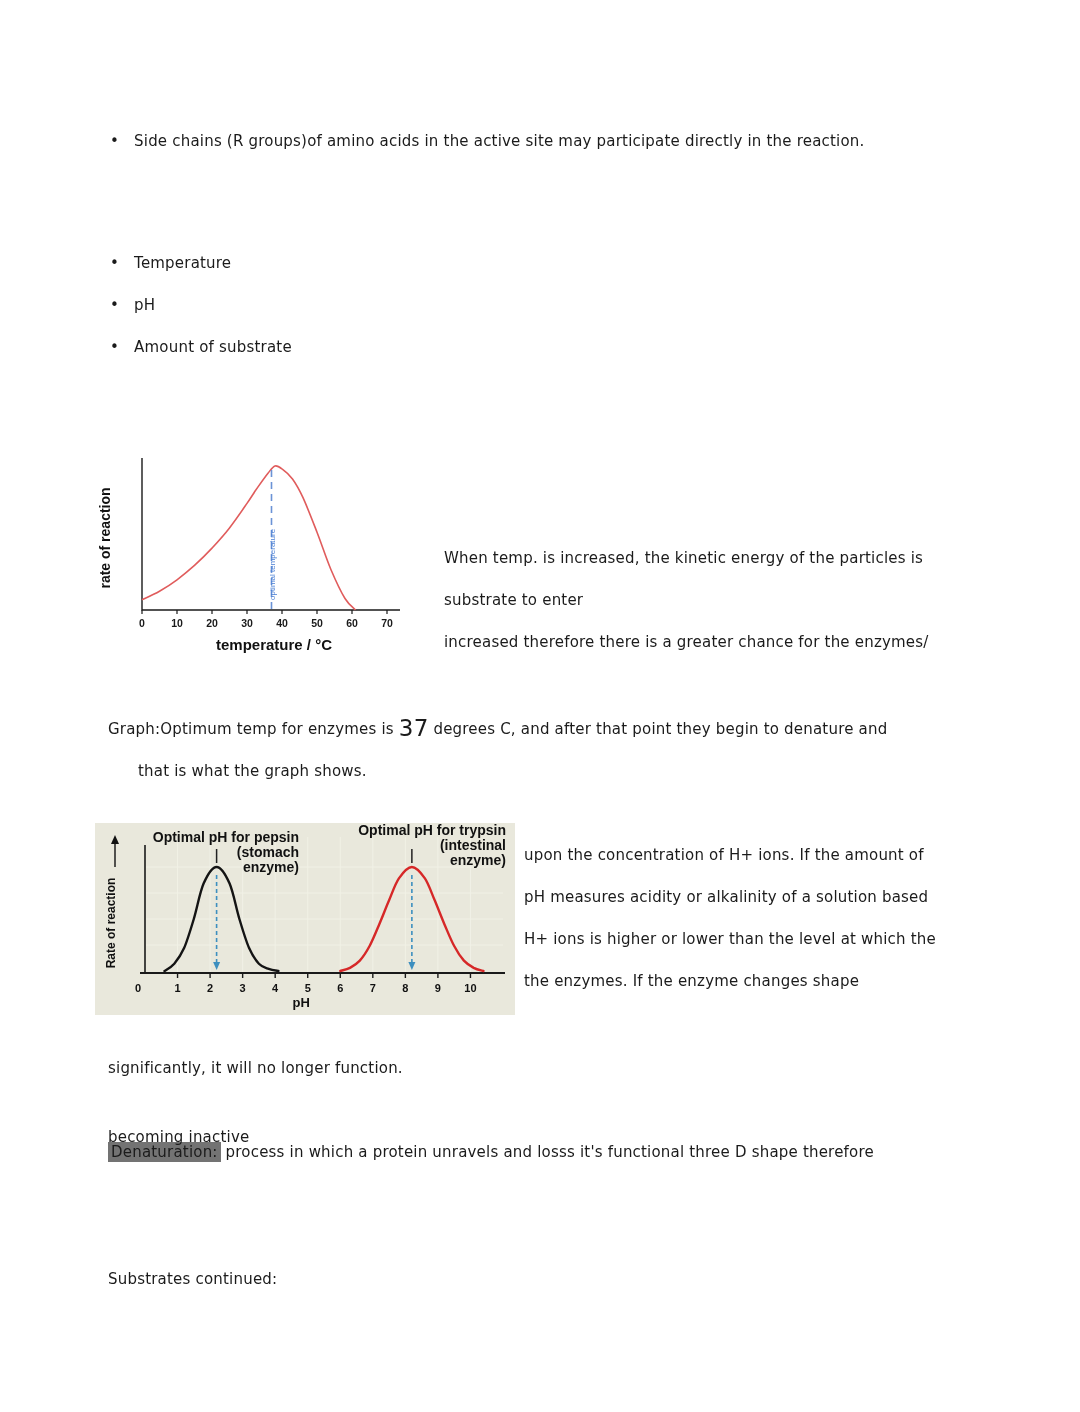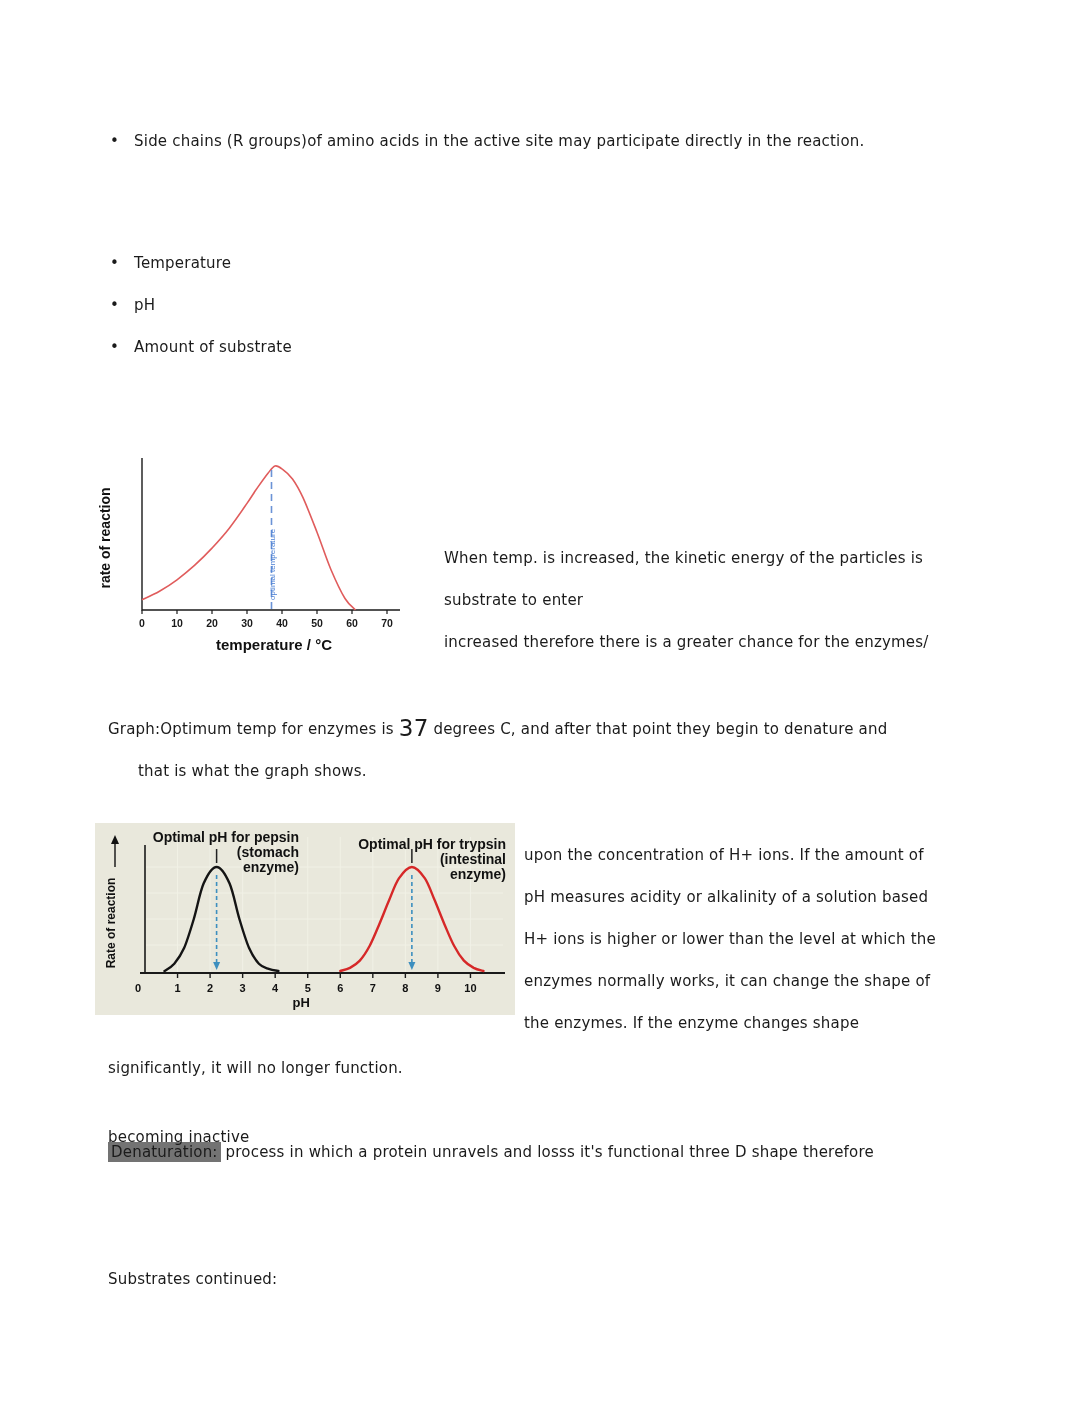--- a/index.html
+++ b/index.html
@@ -121,32 +121,31 @@
         <path d="M245.3 148.0 C246.9 147.5 251.8 146.6 255.0 144.9 C258.3 143.1 261.5 141.2 264.8 137.6 C268.1 134.0 271.3 129.1 274.6 123.0 C277.8 117.0 281.1 108.8 284.3 101.2 C287.6 93.6 290.8 84.9 294.1 77.3 C297.3 69.7 300.1 61.0 303.9 55.4 C307.7 49.9 312.5 44.0 316.9 44.0 C321.2 44.0 326.1 49.9 329.9 55.4 C333.7 61.0 336.4 69.7 339.7 77.3 C342.9 84.9 346.2 93.6 349.4 101.2 C352.7 108.8 355.9 117.0 359.2 123.0 C362.4 129.1 365.7 134.0 368.9 137.6 C372.2 141.2 375.5 143.1 378.7 144.9 C382.0 146.6 386.8 147.5 388.5 148.0" fill="none" stroke="#d62828" stroke-width="2.4" stroke-linecap="round"></path>
         <line x1="316.8727272727272" y1="26" x2="316.8727272727272" y2="40" stroke="#222" stroke-width="1.5"></line>
         <line x1="316.8727272727272" y1="52" x2="316.8727272727272" y2="139" stroke="#3d8fbf" stroke-width="1.6" stroke-dasharray="4 3"></line>
         <path d="M313.3727272727272 139 L320.3727272727272 139 L316.8727272727272 147 Z" fill="#3d8fbf"></path>
       </svg>
     <div class="ph-title" style="left:36px;top:7px;width:168px;">
         <div>Optimal pH for pepsin</div>
         <div>(stomach</div>
         <div>enzyme)</div>
       </div>
-    <div class="ph-title" style="left:243px;top:14px;width:168px;">
+    <div class="ph-title" style="left:243px;top:0;width:168px;">
         <div>Optimal pH for trypsin</div>
         <div>(intestinal</div>
         <div>enzyme)</div>
       </div>
   </div>
 
   <div class="lines" style="left:524px;top:846px;">
       <div>upon the concentration of H+ ions. If the amount of</div>
       <div>pH measures acidity or alkalinity of a solution based</div>
       <div>H+  ions is higher or lower than the level at which the</div>
-      <div>enzymes normally works, it can change the shape of</div>
       <div>the enzymes. If the enzyme changes shape</div>
     </div>
 
   <div class="t" style="left:108px;top:1057px;">significantly, it will no longer function.</div>
 
   <div class="t" style="left:108px;top:1141px;"><span class="hl">Denaturation:</span><span> process in which a protein unravels and losss it's functional three D shape therefore</span></div>
   <div class="t" style="left:108px;top:1126px;">becoming inactive</div>
 
   <div class="t" style="left:108px;top:1268px;">Substrates continued:</div>
 

